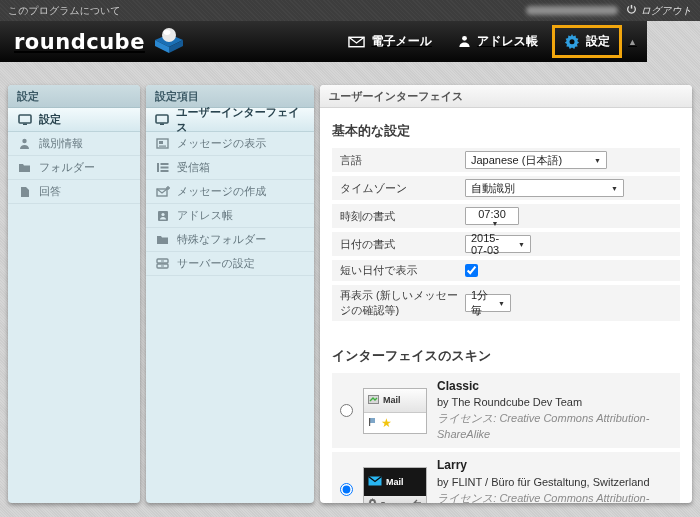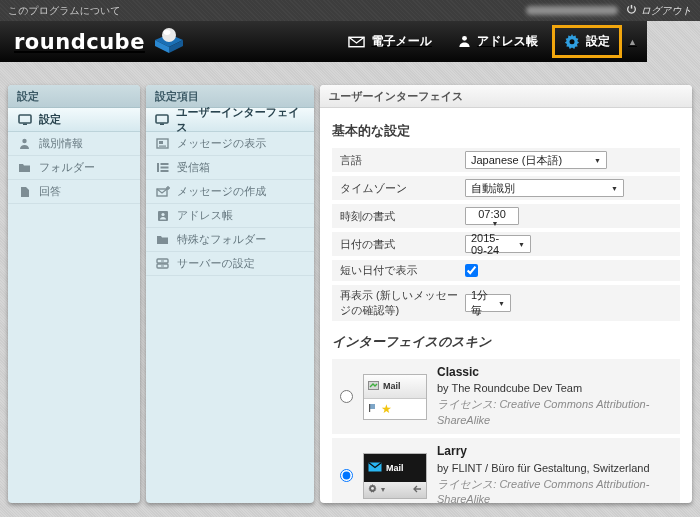--- a/index.html
+++ b/index.html
@@ -306,39 +306,39 @@
       <span class="flabel">時刻の書式</span>
       <span class="select w-time">
         <span>07:30</span>
           <span class="arrow">▼</span>
       </span>
     </div>
 
     <div class="frow">
       <span class="flabel">日付の書式</span>
       <span class="select w-date">
-        <span>2015-09-24</span>
+        <span>2015-07-03</span>
           <span class="arrow">▼</span>
       </span>
     </div>
 
     <div class="frow">
       <span class="flabel">短い日付で表示</span>
       <input type="checkbox" checked="" style="">
     </div>
 
     <div class="frow">
       <span class="flabel">再表示 (新しいメッセージの確認等)</span>
       <span class="select w-refresh">
         <span>1分毎</span>
           <span class="arrow">▼</span>
       </span>
     </div>
 
-    <div class="sect-heading" style="margin-top:12px;font-style:italic;">インターフェイスのスキン</div>
+    <div class="sect-heading" style="margin-top:26px;">インターフェイスのスキン</div>
 
     <div class="skinrow">
       <input type="radio" name="skin" style="">
       <div class="thumb thumb-classic">
         <div class="trow trow1">
           <span><svg width="11" height="9" viewBox="0 0 11 9">
                 <rect x="0.5" y="0.5" width="10" height="8" fill="#d8d8d8" stroke="#8a8a8a"></rect>
                 <path d="M2 6l3-3 2 2 2-2" fill="none" stroke="#3fae3f" stroke-width="1.4"></path>
               </svg></span>
           <span>Mail</span>

